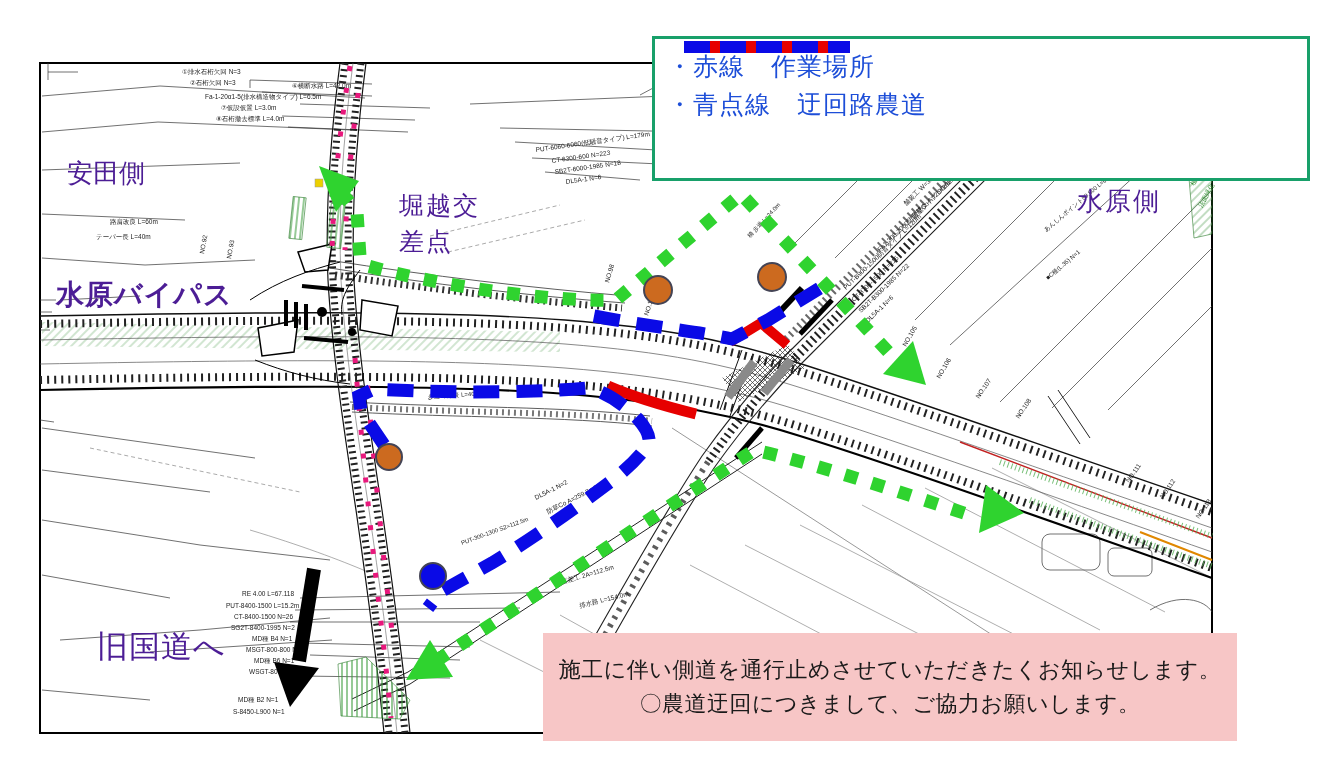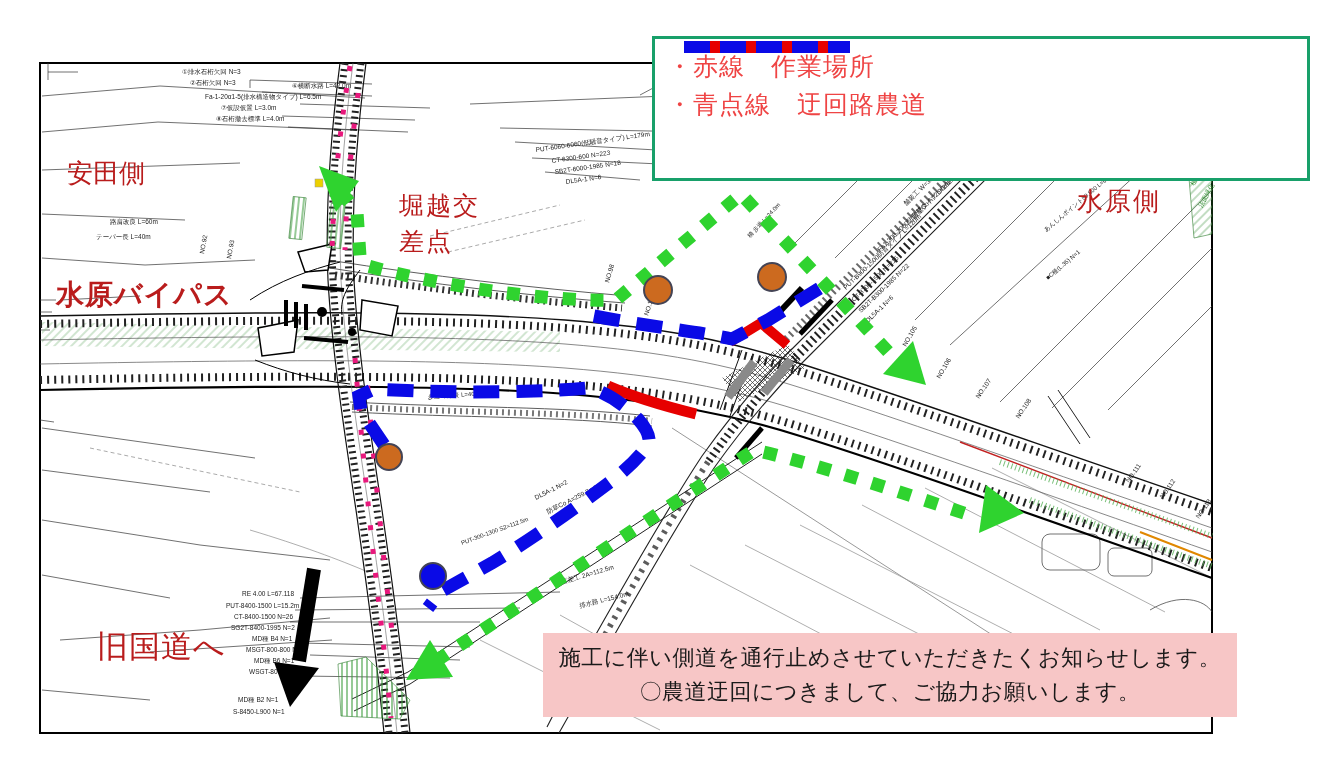--- a/index.html
+++ b/index.html
@@ -1,31 +1,31 @@
 <!DOCTYPE html>
 <html><head>
 <meta charset="utf-8">
 <style>
   html,body{margin:0;padding:0;background:#fff;}
   .stage{position:relative;width:1344px;height:770px;background:#fff;overflow:hidden;
          font-family:"Liberation Sans","DejaVu Sans",sans-serif;}
   .stage svg{position:absolute;left:0;top:0;}
   svg text{font-family:"Liberation Sans","DejaVu Sans",sans-serif;}
-  .maplabel{position:absolute;color:#b91c1c;white-space:nowrap;z-index:5;}
+  .maplabel{position:absolute;color:#4c1d95;white-space:nowrap;z-index:5;}
   #lbl-yasuda{left:67px;top:156px;font-size:26px;}
   #lbl-bypass{left:56px;top:276px;font-size:28px;font-weight:bold;letter-spacing:1px;}
   #lbl-horikoshi{left:399px;top:187px;font-size:25px;line-height:1.45;letter-spacing:2px;}
   #lbl-suibara{left:1077px;top:184px;font-size:26px;letter-spacing:2px;}
   #lbl-oldroad{left:97px;top:626px;font-size:31px;letter-spacing:1px;}
   .legend{position:absolute;left:652px;top:36px;width:652px;height:131px;background:#fff;
           border:3px solid #18a06a;z-index:6;padding-top:8px;}
   .leg-row{display:flex;align-items:center;height:38px;}
   .leg-swatch{width:172px;margin-left:26px;flex:0 0 auto;}
-  .leg-label{margin-left:12px;font-size:25px;color:#ef4444;letter-spacing:1px;}
-  .notice{position:absolute;left:543px;top:633px;width:694px;height:84px;z-index:6;
+  .leg-label{margin-left:12px;font-size:25px;color:#1d4ed8;letter-spacing:1px;}
+  .notice{position:absolute;left:543px;top:633px;width:694px;height:108px;z-index:6;
           display:flex;flex-direction:column;justify-content:center;text-align:center;}
   .notice div{font-size:22px;color:#1a1a1a;line-height:1.55;letter-spacing:0.5px;}
 </style>
 </head>
 <body>
 
 <div class="stage">
 
 <svg width="1344" height="770" viewBox="0 0 1344 770">
   <defs>

